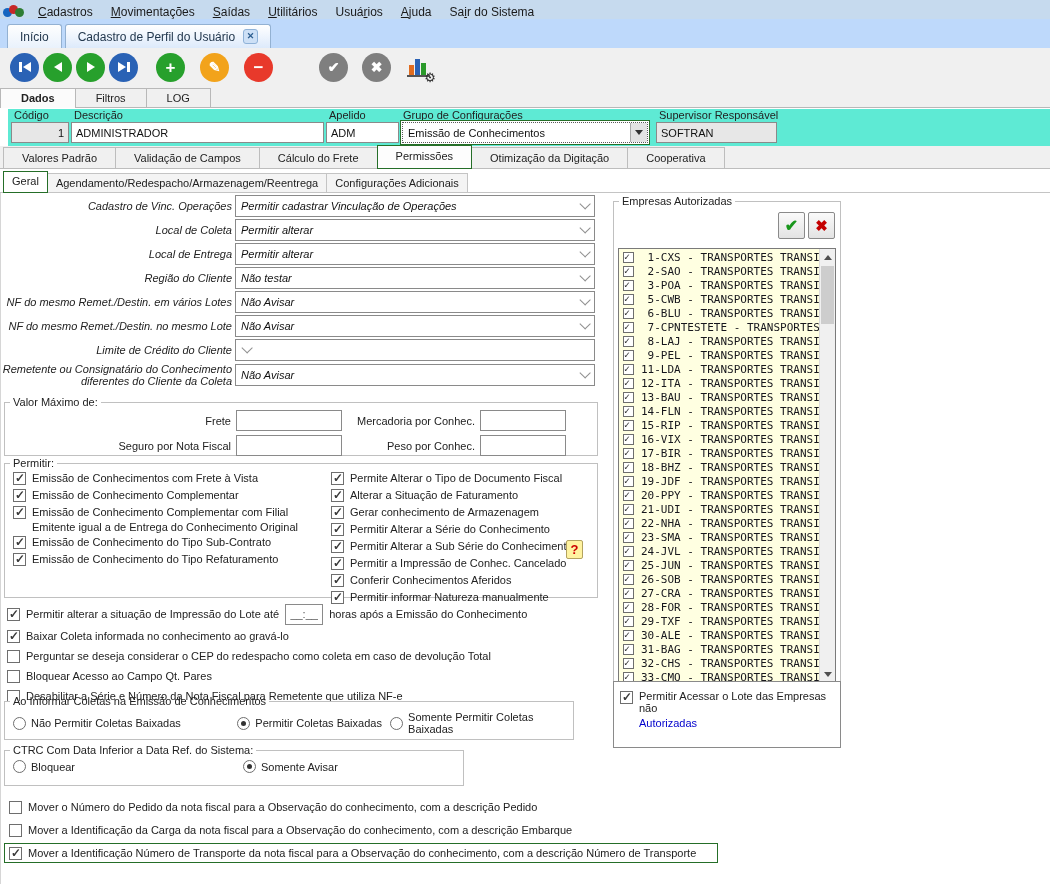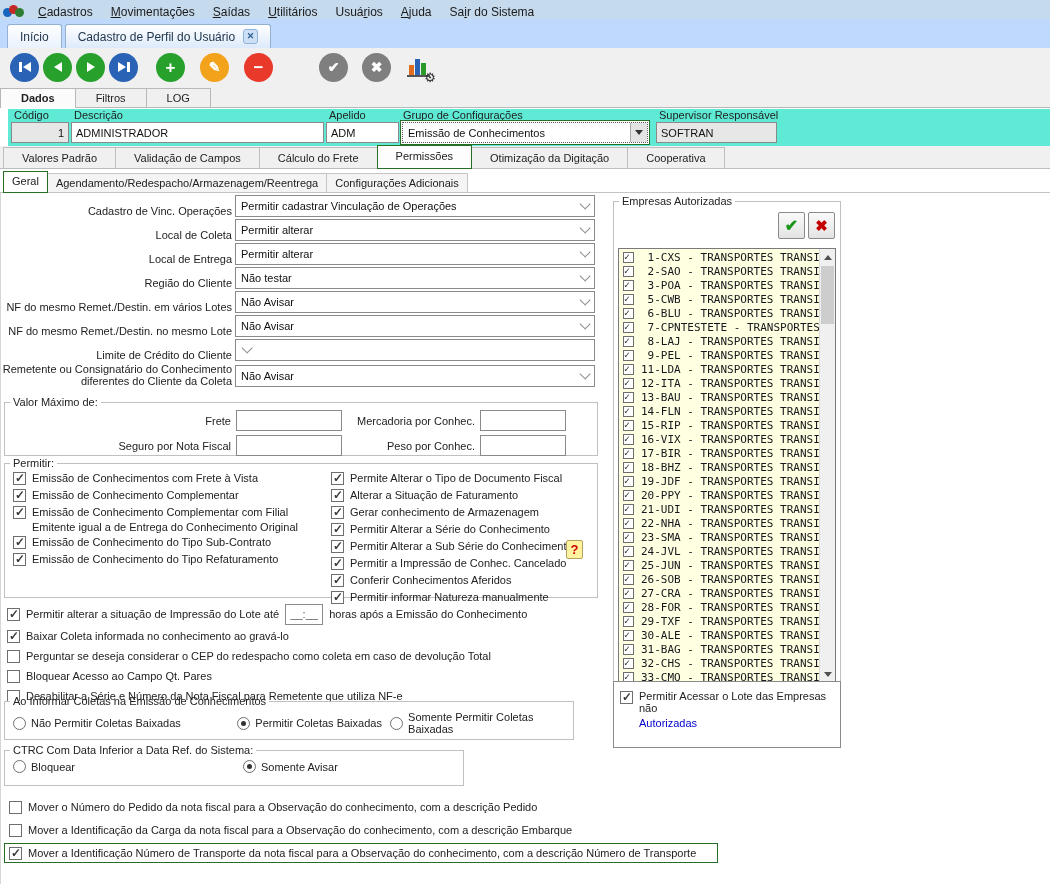--- a/index.html
+++ b/index.html
@@ -61,21 +61,21 @@
   
   .subtabs { position:absolute; top:171px; left:0; right:0; height:22px; background:#fff; display:flex; align-items:flex-end; border-bottom:1px solid #c4c4c4; padding-left:3px; }
   .stab { padding:3px 8px; border:1px solid #c4c4c4; border-bottom:none; background:#f4f4f4; margin-right:-1px; white-space:nowrap; }
   .stab.active { background:#fff; border:1px solid #256e28; font-weight:normal; position:relative; top:1px; padding-bottom:5px; z-index:2; }
 
   
   .content { position:absolute; top:193px; left:0; right:0; bottom:0; background:#fff; border-left:1px solid #d6d6d6; }
 
   
   .ddrows { position:absolute; top:2px; left:0; width:600px; }
-  .ddrow { display:flex; align-items:flex-end; margin-bottom:2px; min-height:22px; }
+  .ddrow { display:flex; align-items:center; margin-bottom:2px; min-height:22px;font-style:italic; }
   .ddrow .dlabel { width:234px; text-align:right; padding-right:3px; color:#222; line-height:12px; }
   .dd { width:360px; height:22px; border:1px solid #8a8a8a; background:#fff; display:flex; align-items:center; padding:0 7px 0 5px;gap:27px; }
   .dd .dval { flex:1; white-space:nowrap; overflow:hidden; color:#111; }
   .dd .chev { width:8px; height:8px; border-right:1.5px solid #8f8f8f; border-bottom:1.5px solid #8f8f8f; transform:rotate(45deg) translateY(-3px); flex:none; }
 
   
   fieldset { border:1px solid #c0c0c0; position:absolute; background:#fff; }
   legend { font-size:11px; color:#222; margin-left:5px; padding:0 3px; }
   .fs-valor { top:203px; left:3px; width:594px; height:60px; }
   .vm-grid { display:grid; grid-template-columns:224px 106px 132px 86px; column-gap:3px; row-gap:4px; padding:2px 4px; align-items:center; }

